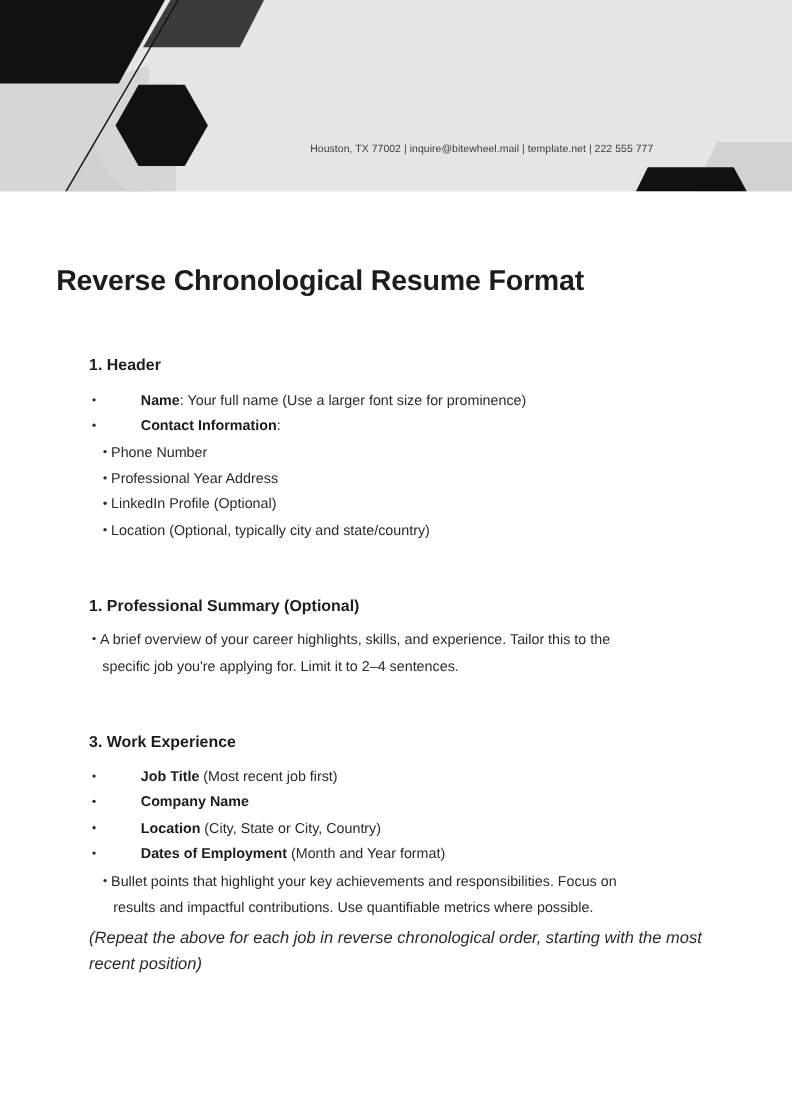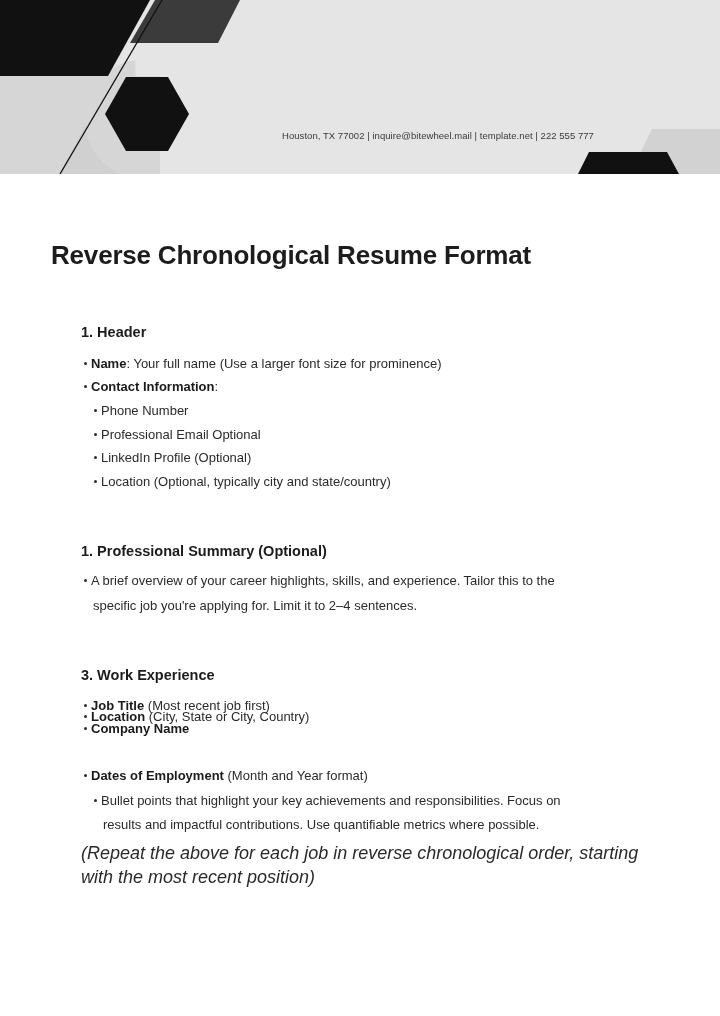--- a/index.html
+++ b/index.html
@@ -12,25 +12,25 @@
     .contact {
       position: absolute; left: 282px; top: 130px; font-size: 9.5px; color: #3a3a3a; letter-spacing: 0.05px;
       white-space: nowrap;
     }
     .title {
       position: absolute; left: 0; width: 582px; top: 240px; text-align: center;
       font-size: 26px; font-weight: bold; color: #1c1c1c; letter-spacing: -0.2px;
     }
     .section-title { position: absolute; left: 81px; font-size: 14.5px; font-weight: bold; color: #1c1c1c; }
     .li { position: absolute; font-size: 13px; color: #2a2a2a; white-space: nowrap; line-height: 16px; }
-    .li .b { font-weight: bold; color: #1a1a1a; }
+    .li .b { font-weight: bold; color: #1a1a1a; margin-left: 37px; }
     .bullet { display: inline-block; width: 3px; height: 3px; background: #2a2a2a; border-radius: 50%; vertical-align: middle; margin-right: 4px; position: relative; top: -1px; }
     .l1 { left: 84px; }
     .l2 { left: 94px; }
-    .note { position: absolute; left: 81px; font-size: 18px; font-style: italic; color: #2a2a2a; line-height: 24px; width: 560px; }
+    .note { position: absolute; left: 81px; font-size: 15px; font-style: italic; color: #2a2a2a; line-height: 24px; width: 560px; }
   </style>
 </head>
 <body>
 
 <div class="banner">
   <svg width="720" height="174" viewBox="0 0 720 174">
 
     <polygon points="0,76 160,76 160,174 0,174" fill="#d6d6d6"></polygon>
     <polygon points="110,76 135,76 130,174 60,174" fill="#d0d0d0"></polygon>
 
@@ -57,21 +57,21 @@
 <div class="li l1" style="top:356px">
   <span class="bullet"></span><span class="b">Name</span><span>: Your full name (Use a larger font size for prominence)</span>
 </div>
 <div class="li l1" style="top:379px">
   <span class="bullet"></span><span class="b">Contact Information</span><span>:</span>
 </div>
 <div class="li l2" style="top:403px">
   <span class="bullet"></span><span>Phone Number</span>
 </div>
 <div class="li l2" style="top:427px">
-  <span class="bullet"></span><span>Professional Email Optional</span>
+  <span class="bullet"></span><span>Professional Year Address</span>
 </div>
 <div class="li l2" style="top:450px">
   <span class="bullet"></span><span>LinkedIn Profile (Optional)</span>
 </div>
 <div class="li l2" style="top:474px">
   <span class="bullet"></span><span>Location (Optional, typically city and state/country)</span>
 </div>
 
 <div class="section-title" style="top:543px">1. Professional Summary (Optional)</div>
 <div class="li l1" style="top:573px">
@@ -79,21 +79,21 @@
 </div>
 <div class="li" style="left:93px; top:598px">specific job you're applying for. Limit it to 2–4 sentences.</div>
 
 <div class="section-title" style="top:667px">3. Work Experience</div>
 <div class="li l1" style="top:698px">
   <span class="bullet"></span><span class="b">Job Title</span><span> (Most recent job first)</span>
 </div>
 <div class="li l1" style="top:721px">
   <span class="bullet"></span><span class="b">Company Name</span><span></span>
 </div>
-<div class="li l1" style="top:709px">
+<div class="li l1" style="top:745px">
   <span class="bullet"></span><span class="b">Location</span><span> (City, State or City, Country)</span>
 </div>
 <div class="li l1" style="top:768px">
   <span class="bullet"></span><span class="b">Dates of Employment</span><span> (Month and Year format)</span>
 </div>
 <div class="li l2" style="top:793px">
   <span class="bullet"></span><span>Bullet points that highlight your key achievements and responsibilities. Focus on</span>
 </div>
 <div class="li" style="left:103px; top:817px">results and impactful contributions. Use quantifiable metrics where possible.</div>
 

